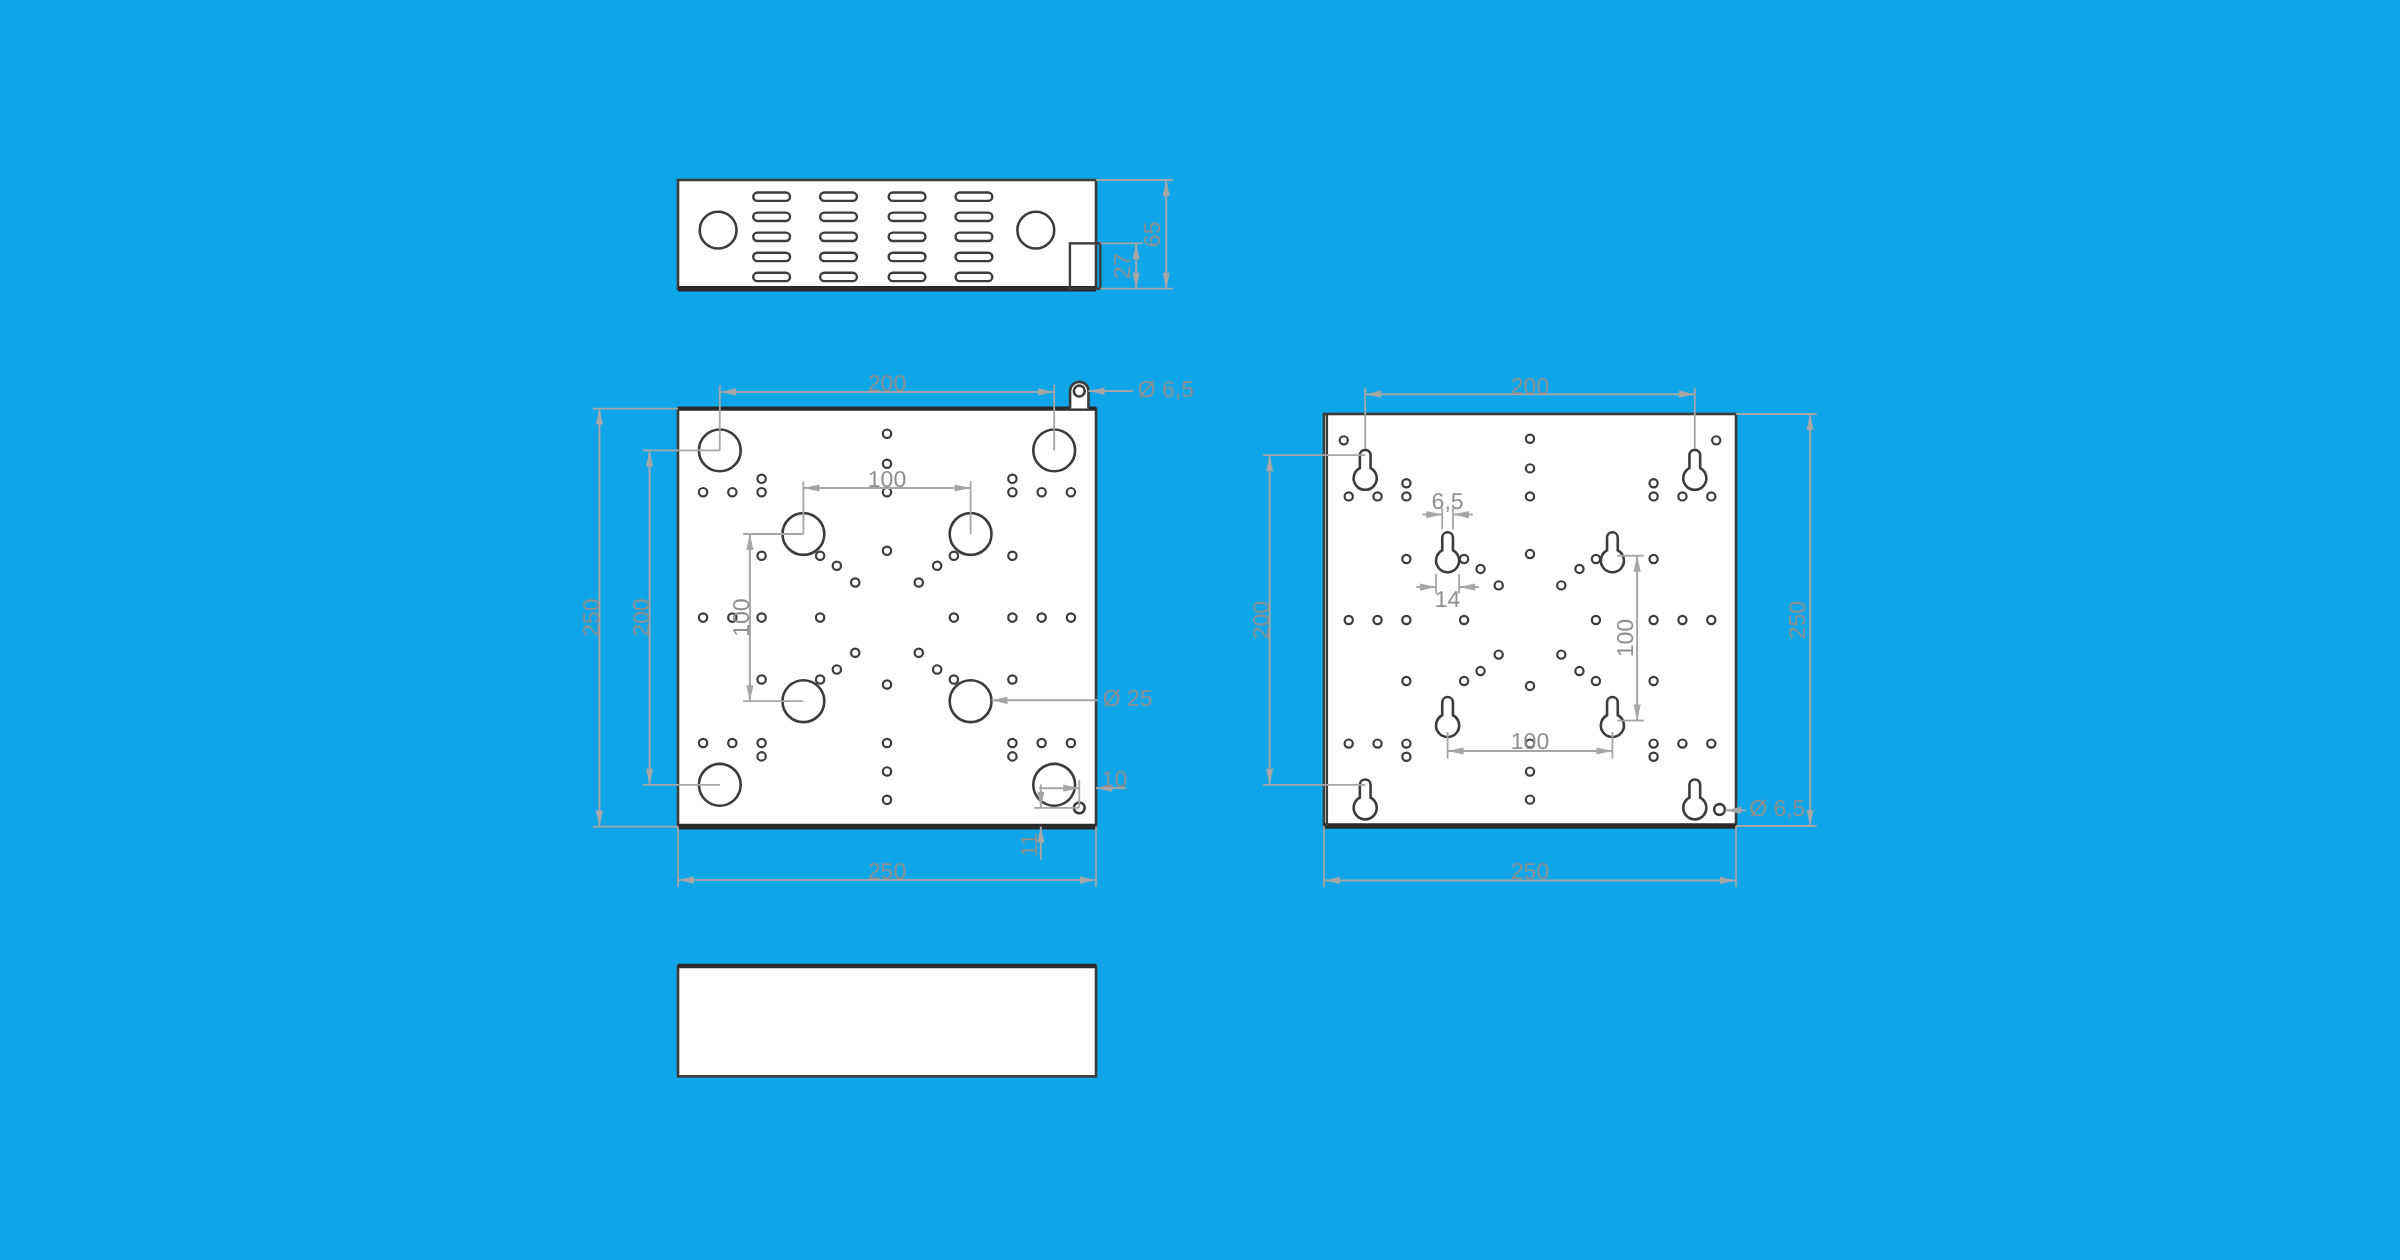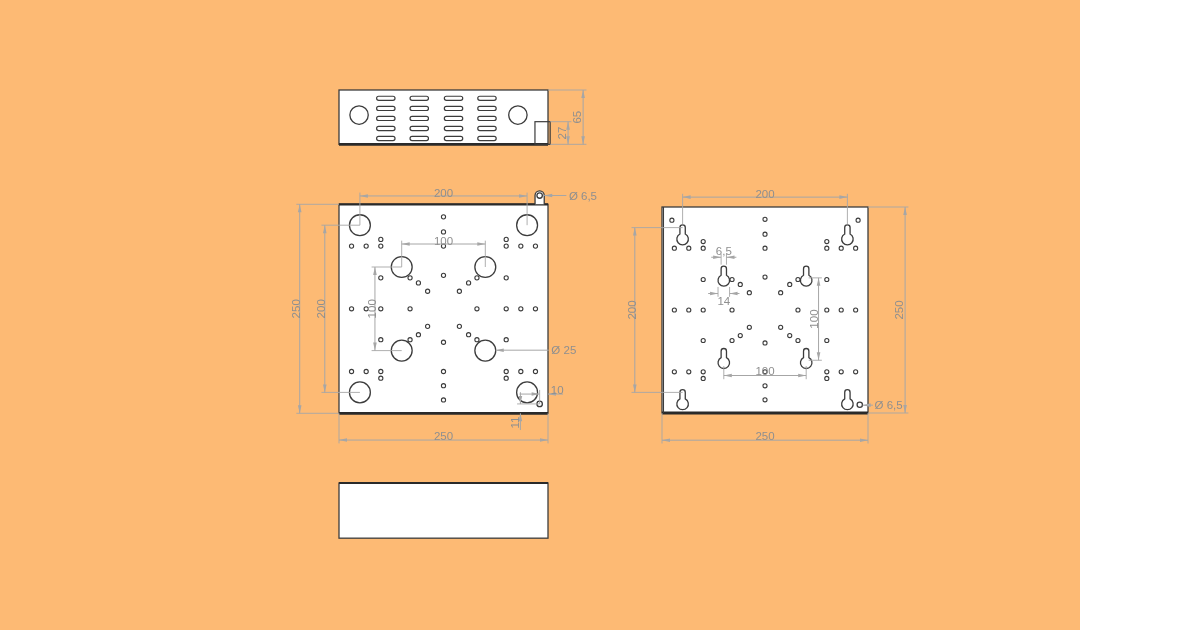--- a/index.html
+++ b/index.html
@@ -1,16 +1,16 @@
 <!DOCTYPE html>
 <html><head>
 <meta charset="utf-8">
 <style>
   html,body{margin:0;padding:0;background:#ffffff;}
-  .canvas{position:relative;width:1080px;height:630px;background:#fdba74;overflow:hidden;
+  .canvas{position:relative;width:1200px;height:630px;background:#0ea5e9;overflow:hidden;
           font-family:"Liberation Sans",sans-serif;}
   svg{position:absolute;left:0;top:0;}
 </style>
 </head>
 <body>
 
 <div class="canvas">
   <svg id="drawing" width="1200" height="630" viewBox="0 0 1200 630" style="font-family:&quot;Liberation Sans&quot;,sans-serif;">
       <g>
         <rect x="339" y="90" width="209" height="54.339999999999996" fill="#ffffff" stroke="#3c3c3c" stroke-width="1.3"></rect>

